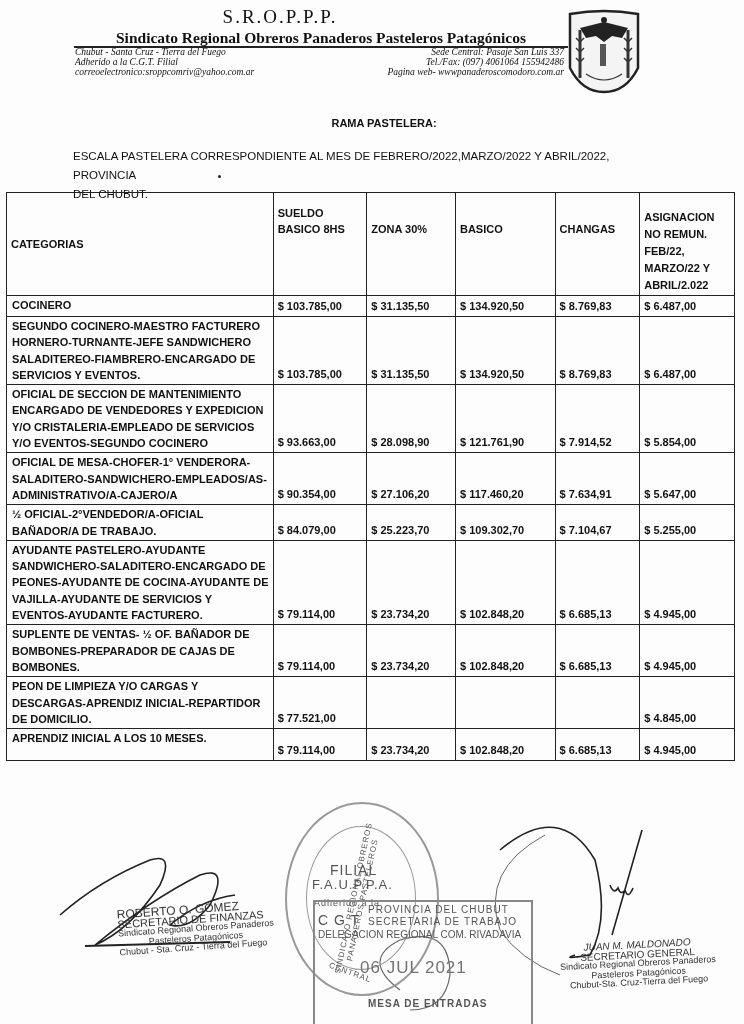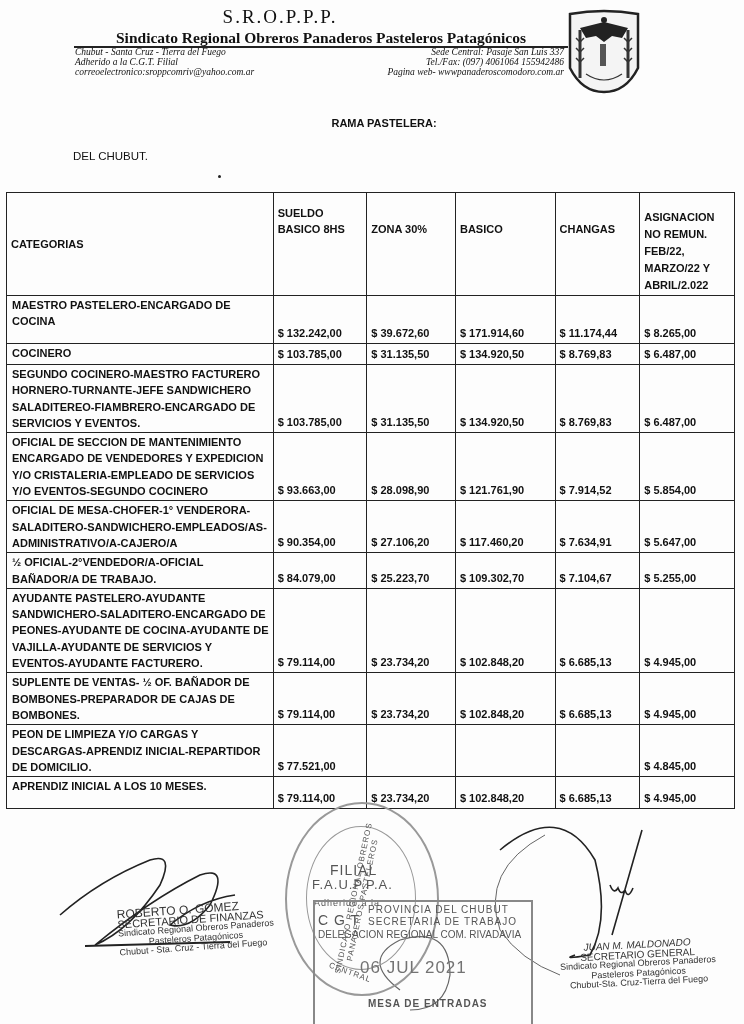--- a/index.html
+++ b/index.html
@@ -47,20 +47,21 @@
   <path d="M14 20 L38 14 L62 20 L56 30 L46 28 L38 34 L30 28 L20 30 Z" fill="#222"></path>
   <circle cx="38" cy="12" r="3" fill="#222"></circle>
   <path d="M14 22 L14 70 M62 22 L62 70" stroke="#333" stroke-width="3"></path>
   <path d="M10 30 l4 4 l4 -4 M10 40 l4 4 l4 -4 M10 50 l4 4 l4 -4 M58 30 l4 4 l4 -4 M58 40 l4 4 l4 -4 M58 50 l4 4 l4 -4" stroke="#333" stroke-width="1.5" fill="none"></path>
   <rect x="34" y="36" width="6" height="22" fill="#555"></rect>
   <path d="M20 66 Q38 78 56 66" stroke="#333" stroke-width="1.2" fill="none"></path>
 </svg>
 
 <div class="rama">RAMA PASTELERA:</div>
 <div class="escala">
+  <div>ESCALA PASTELERA CORRESPONDIENTE AL MES  DE FEBRERO/2022,MARZO/2022 Y ABRIL/2022, PROVINCIA</div>
   <div>DEL CHUBUT.</div>
 </div>
 <div class="dot"></div>
 
 <table>
   <thead>
     <tr style="height:80px">
       <th class="c0">CATEGORIAS</th>
       <th class="c1 tall">
           <div>SUELDO</div>
@@ -81,31 +82,20 @@
       <th class="c5 asig">
         <div>ASIGNACION</div>
         <div>NO REMUN.</div>
         <div>FEB/22,</div>
         <div>MARZO/22 Y</div>
         <div>ABRIL/2.022</div>
       </th>
     </tr>
   </thead>
   <tbody id="tbody">
-      <tr style="height: 48px;">
-        <td class="cat">
-          <div>MAESTRO PASTELERO-ENCARGADO DE</div>
-          <div>COCINA</div>
-        </td>
-        <td class="num">$ 132.242,00</td>
-        <td class="num">$ 39.672,60</td>
-        <td class="num">$ 171.914,60</td>
-        <td class="num">$ 11.174,44</td>
-        <td class="num">$ 8.265,00</td>
-      </tr>
       <tr style="height: 21px;">
         <td class="cat">
           <div>COCINERO</div>
         </td>
         <td class="num">$ 103.785,00</td>
         <td class="num">$ 31.135,50</td>
         <td class="num">$ 134.920,50</td>
         <td class="num">$ 8.769,83</td>
         <td class="num">$ 6.487,00</td>
       </tr>

